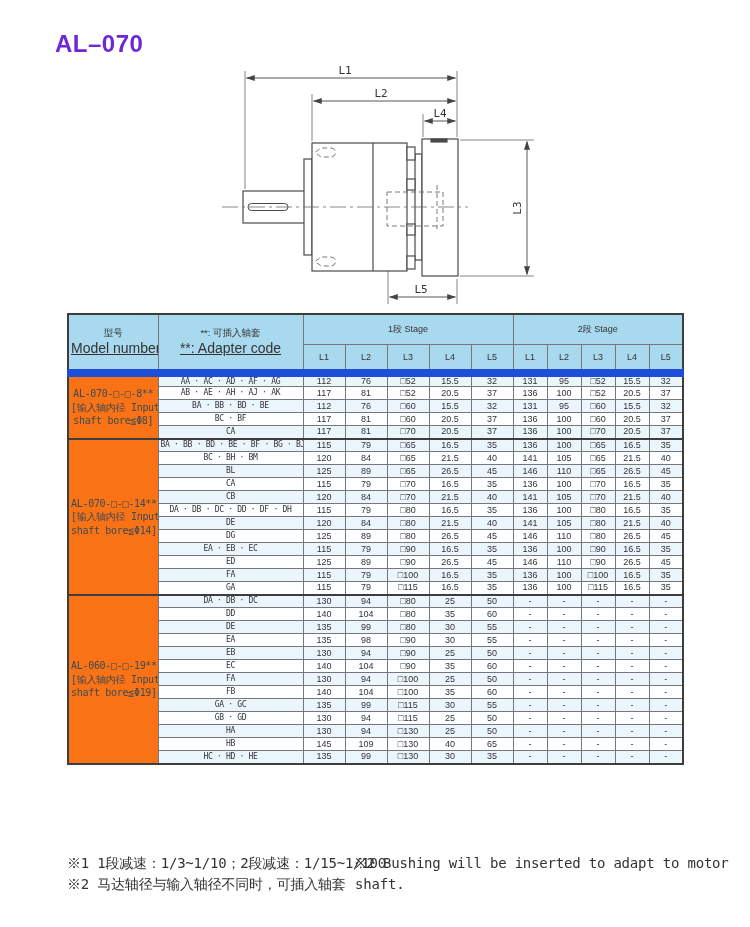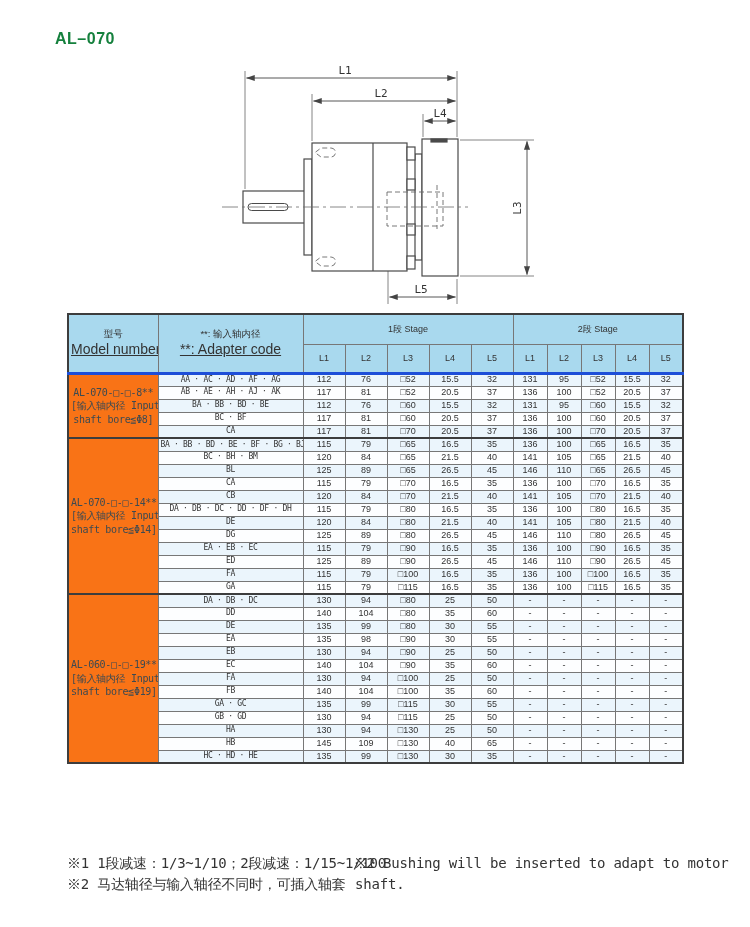--- a/index.html
+++ b/index.html
@@ -4,21 +4,21 @@
 <style>
   * { margin:0; padding:0; box-sizing:border-box; }
   html,body { background:#fff; }
   body {
     width:750px; height:927px; position:relative;
     font-family:"Liberation Sans", sans-serif; color:#333;
     overflow:hidden;
   }
   .page-title {
     position:absolute; left:55px; top:30px;
-    font-size:16px; font-weight:bold; color:#15803d;
+    font-size:24px; font-weight:bold; color:#6d28d9;
     letter-spacing:0.5px;
     font-family:"Liberation Sans", sans-serif;
   }
   .drawing-wrap { position:absolute; left:0; top:58px; width:750px; height:258px; }
   svg text {
     font-family:"DejaVu Sans Mono", monospace;
     font-size:11px; fill:#333;
   }
 
   
@@ -28,21 +28,21 @@
     border:2px solid #3d3d3d;
     font-size:9px; color:#333;
   }
   table.spec th, table.spec td {
     border:1px solid #777; padding:0 2px; text-align:center;
     overflow:hidden; white-space:nowrap;
   }
   thead th { background:#a9d9ee; font-weight:normal; }
   thead tr.h1 th { height:30px; }
   thead tr.h2 th { height:29px; font-size:9px; }
-  thead { border-bottom:3px solid #1d4ed8; }
+  thead { border-bottom:8px solid #1d4ed8; }
   .hdr-zh { font-size:9.5px; display:block; line-height:1.3; }
   .hdr-en { font-size:14px; display:block; line-height:1.3;text-decoration:underline; }
   th.sep-r, td.sep-r { border-right:2px solid #3d3d3d; }
   td { height:13px; line-height:1.05; }
   td.model-cell {
     background:#f97316; vertical-align:middle;
     font-family:"DejaVu Sans Mono", monospace; font-size:10px;
     color:#3c4a52; letter-spacing:-0.3px;
     border-right:2px solid #3d3d3d;
   }
@@ -146,21 +146,21 @@
         <col style="width:34px">
         <col style="width:34px">
   </colgroup>
   <thead>
     <tr class="h1">
       <th rowspan="2" class="sep-r">
         <span class="hdr-zh">型号</span>
         <span class="hdr-en">Model number</span>
       </th>
       <th rowspan="2" class="sep-r">
-        <span class="hdr-zh">**: 输入轴内径</span>
+        <span class="hdr-zh">**: 可插入轴套</span>
         <span class="hdr-en">**: Adapter code</span>
       </th>
       <th colspan="5" class="sep-r">1段  Stage</th>
       <th colspan="5">2段  Stage</th>
     </tr>
     <tr class="h2">
       <th>L1</th>
       <th>L2</th>
       <th>L3</th>
       <th>L4</th>

